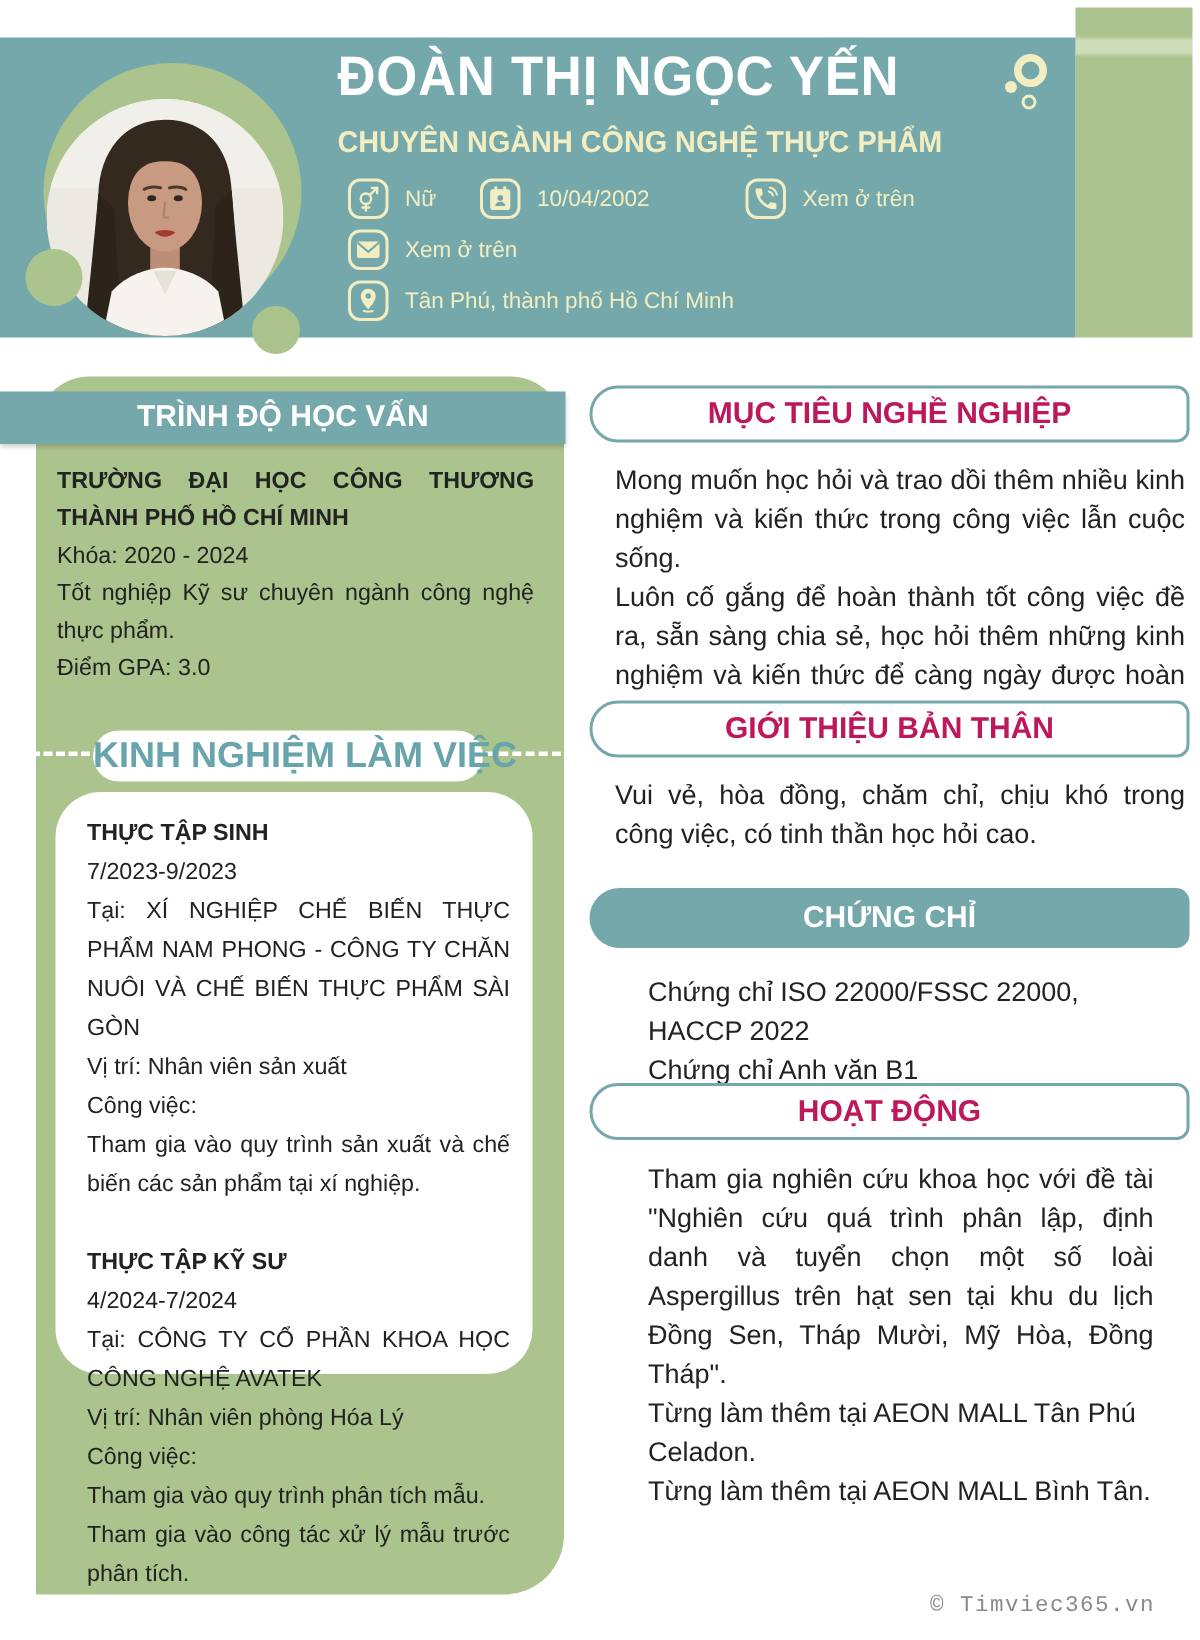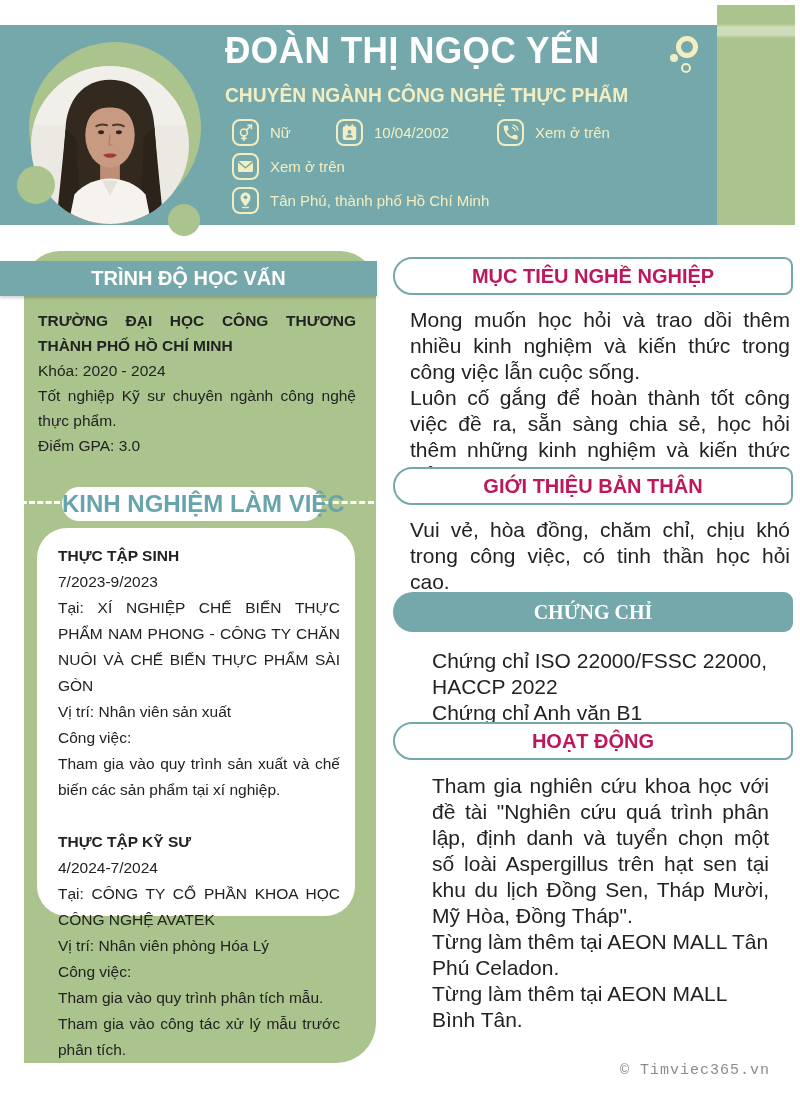--- a/index.html
+++ b/index.html
@@ -65,26 +65,26 @@
   .right-col{position:absolute;left:393px;top:257px;width:400px;height:800px;}
   .sec-pill{
     position:absolute;left:0;width:400px;height:38px;box-sizing:border-box;
     border:2px solid #75a8ab;border-radius:20px 9px 9px 20px;
     color:#be185d;font-size:20px;font-weight:bold;text-align:center;line-height:34px;background:#fff;
   }
   .sec-bar{
     position:absolute;left:0;width:400px;height:40px;background:#75a8ab;border-radius:20px 9px 9px 20px;
     color:#fff;font-size:20px;font-weight:bold;text-align:center;line-height:40px;
   }
-  .sec-text{position:absolute;font-size:21px;line-height:26px;color:#222;}
+  .sec-text{position:absolute;font-size:18px;line-height:26px;color:#222;}
   .pos-obj-title{top:0;}
   .pos-obj-text{top:50px;left:17px;width:380px;}
   .pos-intro-title{top:210px;}
   .pos-intro-text{top:260px;left:17px;width:380px;}
-  .pos-cert-title{top:335px;font-family:Liberation Serif, serif;}
+  .pos-cert-title{top:335px;}
   .pos-cert-text{top:391px;left:39px;width:341px;}
   .pos-act-title{top:465px;}
   .pos-act-text{top:516px;left:39px;width:337px;}
   
   .credit{
     position:absolute;right:30px;top:1062px;font-family:"Liberation Mono","DejaVu Sans Mono",monospace;
     font-size:15px;color:#8a8a8a;letter-spacing:1px;
   }
 </style>
 </head>
@@ -109,21 +109,21 @@
         <line x1="10" y1="16.6" x2="10" y2="22"></line>
         <line x1="7.2" y1="19.4" x2="12.8" y2="19.4"></line>
         <line x1="13.3" y1="8.7" x2="19.5" y2="2.8"></line>
         <line x1="15" y1="2.8" x2="19.5" y2="2.8"></line>
         <line x1="19.5" y1="2.8" x2="19.5" y2="7.3"></line>
       </svg>
     </span>
     <span class="contact-text">Nữ</span>
   </div>
 
-  <div class="contact-item" style="left:336px;top:119px;text-align:right;">
+  <div class="contact-item" style="left:320px;top:119px;text-align:right;">
     <span class="contact-box">
       <svg viewBox="0 0 24 24">
         <rect x="7" y="1.5" width="2.6" height="4.5" rx="1.2" fill="currentColor"></rect>
         <rect x="14.4" y="1.5" width="2.6" height="4.5" rx="1.2" fill="currentColor"></rect>
         <rect x="3.5" y="4" width="17" height="17.5" rx="2.5" fill="currentColor"></rect>
         <circle cx="12" cy="11.3" r="2.4" fill="#75a8ab"></circle>
         <path d="M7.8 18.2c0-2.3 1.9-3.6 4.2-3.6s4.2 1.3 4.2 3.6z" fill="#75a8ab"></path>
       </svg>
     </span>
     <span class="contact-text">10/04/2002</span>

